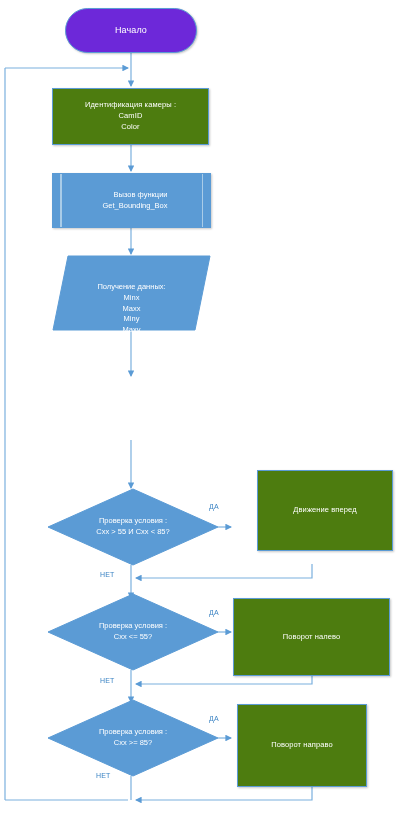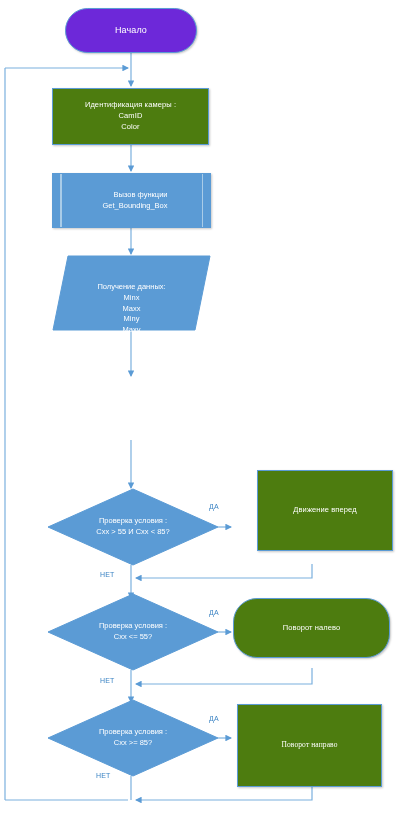--- a/index.html
+++ b/index.html
@@ -178,26 +178,26 @@
 
 
   <div class="shape-label" style="left:61px; top:499px; width:144px; height:56px;">Проверка условия :
 Cxx &gt; 55 И Cxx &lt; 85?</div>
 
   <div class="node proc" style="left:233px; top:470px; width:136px; height:81px;margin-left:24px;">Движение вперед</div>
 
   <div class="shape-label" style="left:61px; top:604px; width:144px; height:56px;">Проверка условия :
 Cxx &lt;= 55?</div>
 
-  <div class="node proc" style="left:233px; top:598px; width:157px; height:60px;border-radius:24px;">Поворот налево</div>
+  <div class="node proc" style="left:233px; top:598px; width:157px; height:78px;">Поворот налево</div>
 
   <div class="shape-label" style="left:61px; top:710px; width:144px; height:56px;">Проверка условия :
 Cxx &gt;= 85?</div>
 
-  <div class="node proc" style="left:237px; top:704px; width:145px; height:83px;font-family:Liberation Serif, serif;">Поворот направо</div>
+  <div class="node proc" style="left:237px; top:704px; width:130px; height:83px;">Поворот направо</div>
 
   <div class="edge-label" style="left:209px; top:503px;">ДА</div>
   <div class="edge-label" style="left:100px; top:571px;">НЕТ</div>
 
   <div class="edge-label" style="left:209px; top:609px;">ДА</div>
   <div class="edge-label" style="left:100px; top:677px;">НЕТ</div>
 
   <div class="edge-label" style="left:209px; top:715px;">ДА</div>
   <div class="edge-label" style="left:96px; top:772px;">НЕТ</div>
 

